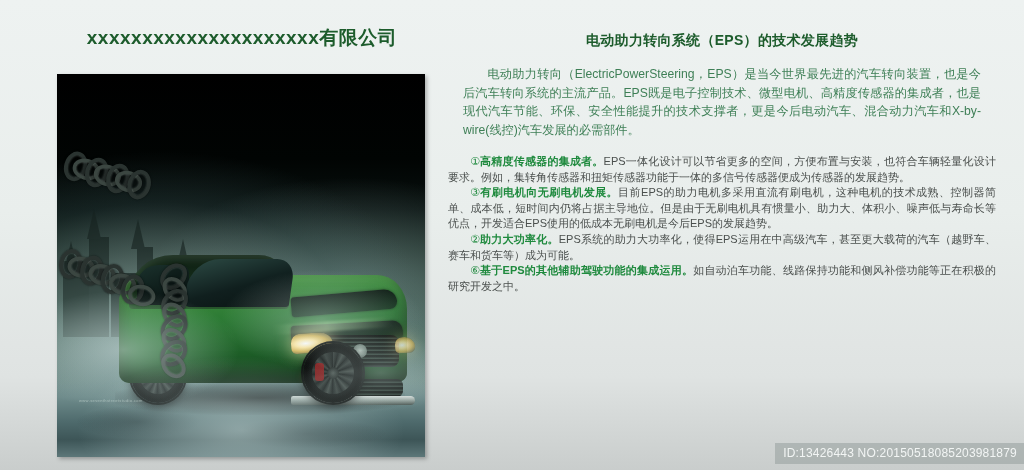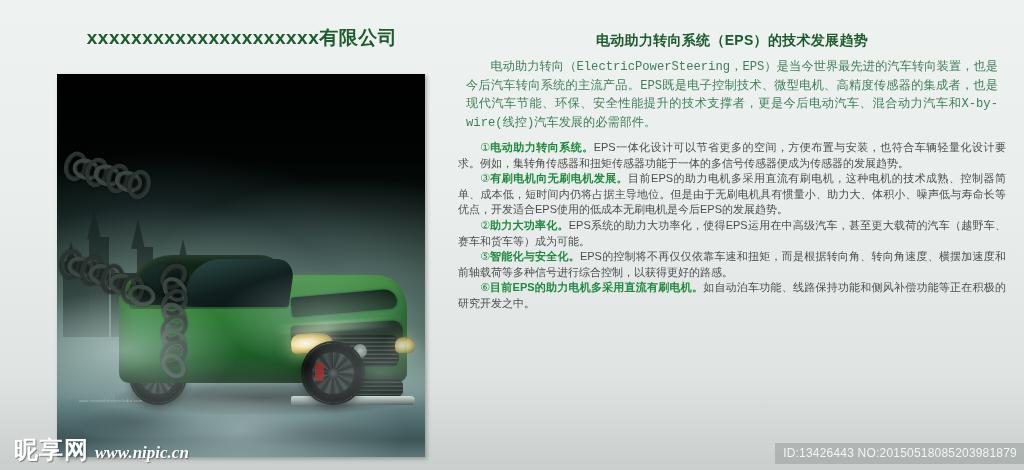--- a/index.html
+++ b/index.html
@@ -368,21 +368,21 @@
     color: #ffffff;
     text-shadow: 1px 1px 1px rgba(60,70,70,0.55);
     font-family: "Liberation Serif", serif;
     line-height: 1;
     padding-bottom: 1px;
   }
 
   
   .right-col {
     position: absolute;
-    left: 458px;
+    left: 448px;
     top: 30px;
     width: 548px;
     height: 430px;
   }
   .sec-title {
     text-align: center;
     font-size: 14px;
     font-weight: bold;
     color: #1d5c2c;
     letter-spacing: 0.3px;
@@ -397,23 +397,22 @@
     letter-spacing: 0.3px;
     line-height: 20px;
     margin: 10px 0 3px 0;
   }
   .para {
     font-size: 12.2px;
     line-height: 18.5px;
     color: #3e7f56;
     text-align: justify;
     text-justify: inter-ideograph;
-    margin: 8px;
+    margin: 15px;
     text-indent: 2em;
-    font-family: Liberation Mono, monospace;
   }
   .item {
     font-size: 11px;
     line-height: 15.6px;
     color: #4a4f4d;
     text-align: justify;
     text-justify: inter-ideograph;
     margin: 0;
     text-indent: 2em;
   }
@@ -525,51 +524,44 @@
         <div class="chain-link alt" style="left:46px; top:44px;"></div>
         <div class="chain-link" style="left:55px; top:53px;"></div>
         <div class="chain-link alt" style="left:64px; top:62px;"></div>
       </div>
 
       <div class="fog"></div>
 
       <div class="photo-credit">www.seventhstreetstudio.com</div>
     </div>
 
-    <div class="watermark">
-      <span class="wm-logo">昵享网</span>
-      <span class="wm-url">www.nipic.cn</span>
-    </div>
   </div>
 
   <div class="right-col">
 
     <h1 class="sec-title">电动助力转向系统（EPS）的技术发展趋势</h1>
 
     <p class="para">电动助力转向（ElectricPowerSteering，EPS）是当今世界最先进的汽车转向装置，也是今后汽车转向系统的主流产品。EPS既是电子控制技术、微型电机、高精度传感器的集成者，也是现代汽车节能、环保、安全性能提升的技术支撑者，更是今后电动汽车、混合动力汽车和X-by-wire(线控)汽车发展的必需部件。</p>
 
 
     <p class="item">
-      <span class="num">①</span><span class="lead">电动助力转向系统。</span><span>EPS一体化设计可以节省更多的空间，方便布置与安装，也符合车辆轻量化设计要求。例如，集转角传感器和扭矩传感器功能于一体的多信号传感器便成为传感器的发展趋势。</span>
+      <span class="num">①</span><span class="lead">高精度传感器的集成者。</span><span>EPS一体化设计可以节省更多的空间，方便布置与安装，也符合车辆轻量化设计要求。例如，集转角传感器和扭矩传感器功能于一体的多信号传感器便成为传感器的发展趋势。</span>
     </p>
 
     <p class="item">
       <span class="num">③</span><span class="lead">有刷电机向无刷电机发展。</span><span>目前EPS的助力电机多采用直流有刷电机，这种电机的技术成熟、控制器简单、成本低，短时间内仍将占据主导地位。但是由于无刷电机具有惯量小、助力大、体积小、噪声低与寿命长等优点，开发适合EPS使用的低成本无刷电机是今后EPS的发展趋势。</span>
     </p>
 
     <p class="item">
       <span class="num">②</span><span class="lead">助力大功率化。</span><span>EPS系统的助力大功率化，使得EPS运用在中高级汽车，甚至更大载荷的汽车（越野车、赛车和货车等）成为可能。</span>
     </p>
 
 
+
     <p class="item">
-      <span class="num">⑤</span><span class="lead">智能化与安全化。</span><span>EPS的控制将不再仅仅依靠车速和扭矩，而是根据转向角、转向角速度、横摆加速度和前轴载荷等多种信号进行综合控制，以获得更好的路感。</span>
+      <span class="num">⑥</span><span class="lead">基于EPS的其他辅助驾驶功能的集成运用。</span><span>如自动泊车功能、线路保持功能和侧风补偿功能等正在积极的研究开发之中。</span>
     </p>
 
-    <p class="item">
-      <span class="num">⑥</span><span class="lead">目前EPS的助力电机多采用直流有刷电机。</span><span>如自动泊车功能、线路保持功能和侧风补偿功能等正在积极的研究开发之中。</span>
-    </p>
-
   </div>
 
   <div class="id-watermark">ID:13426443 NO:20150518085203981879</div>
 
 </div>
 
 </body></html>

